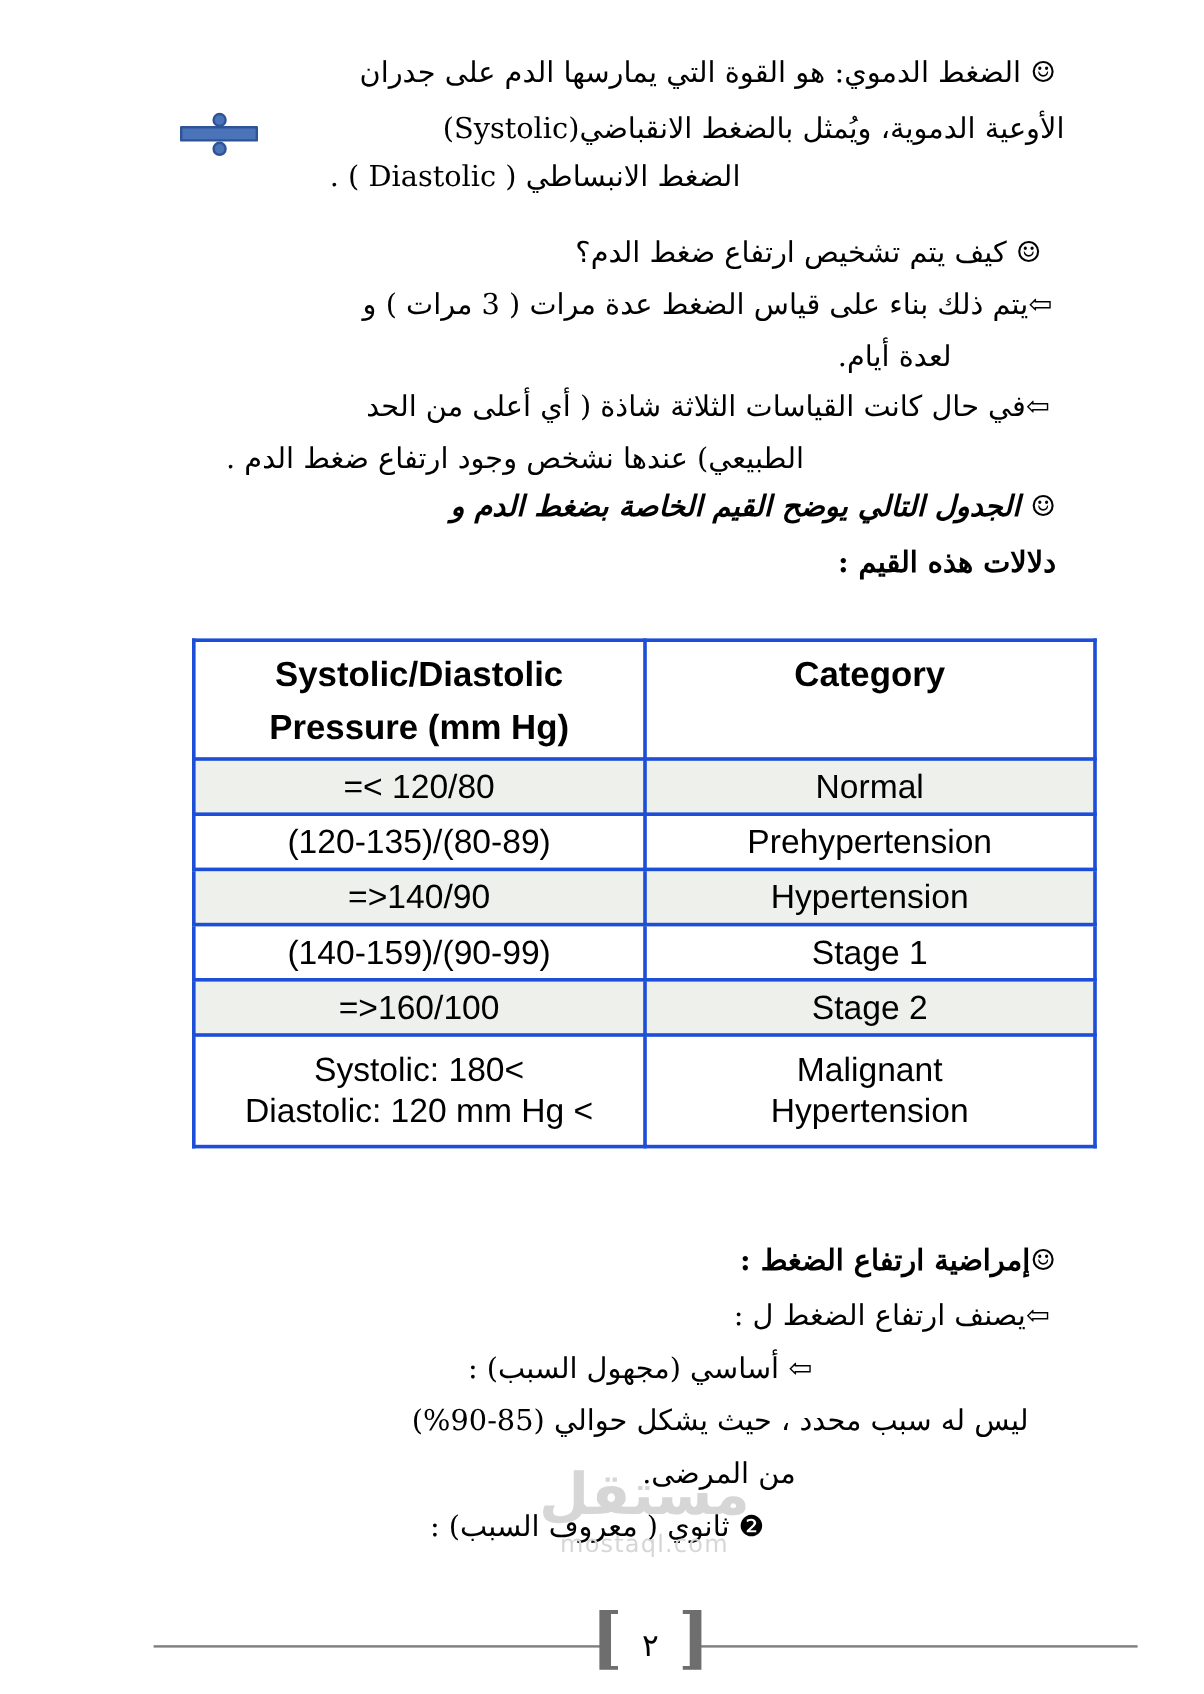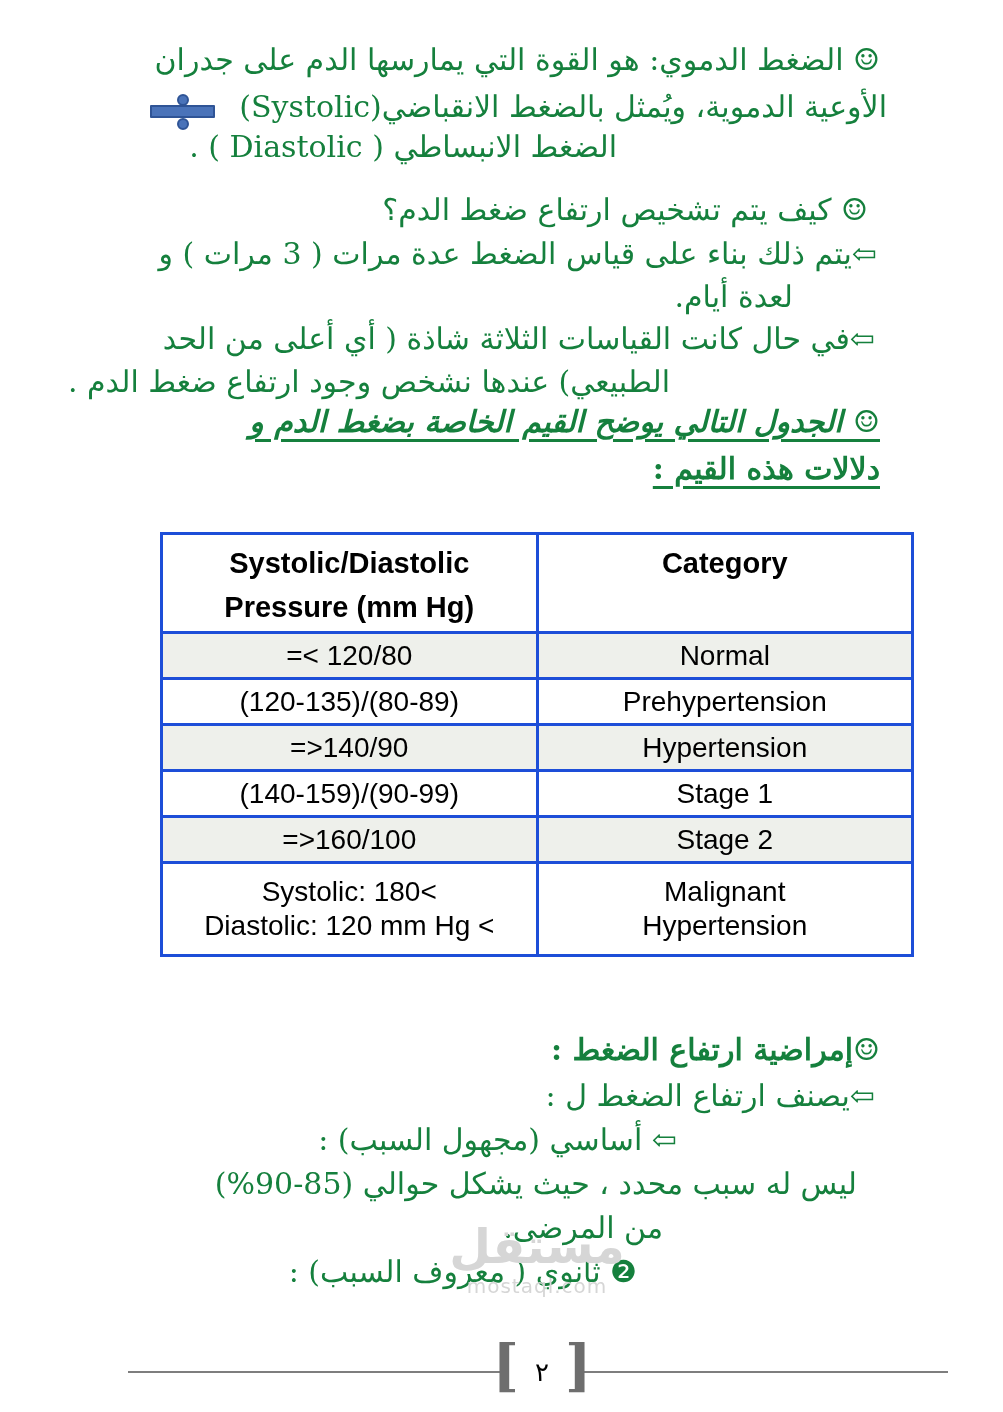--- a/index.html
+++ b/index.html
@@ -8,28 +8,28 @@
     width:1003px; height:1412px;
     background:#ffffff;
     overflow:hidden;
     font-family:"DejaVu Sans", sans-serif;
   }
   
   .ar {
     position:absolute;
     direction:rtl;
     white-space:nowrap;
-    font-size:30px;
+    font-size:24px;
     line-height:40px;
-    color:#15803d;
+    color:#000000;
     font-family:"DejaVu Serif","Liberation Serif",serif;
   }
   .bold   { font-weight:bold; }
   .italic { font-style:italic; }
-  .uline  { text-decoration:underline; text-decoration-thickness:2.5px; text-underline-offset:7px; }
+  .uline  { text-decoration-thickness:2.5px; text-underline-offset:7px; }
 
   
   .divider-icon { position:absolute; left:150px; top:94px; width:64px; height:34px; }
   .divider-icon .bar {
     position:absolute; left:0; top:11px; width:61px; height:9px;
     background:#4a73b9; border:2px solid #2f5496; border-radius:1px;
   }
   .divider-icon .dot {
     position:absolute; left:27px; width:8px; height:8px; border-radius:50%;
     background:#4a73b9; border:2px solid #2f5496;

